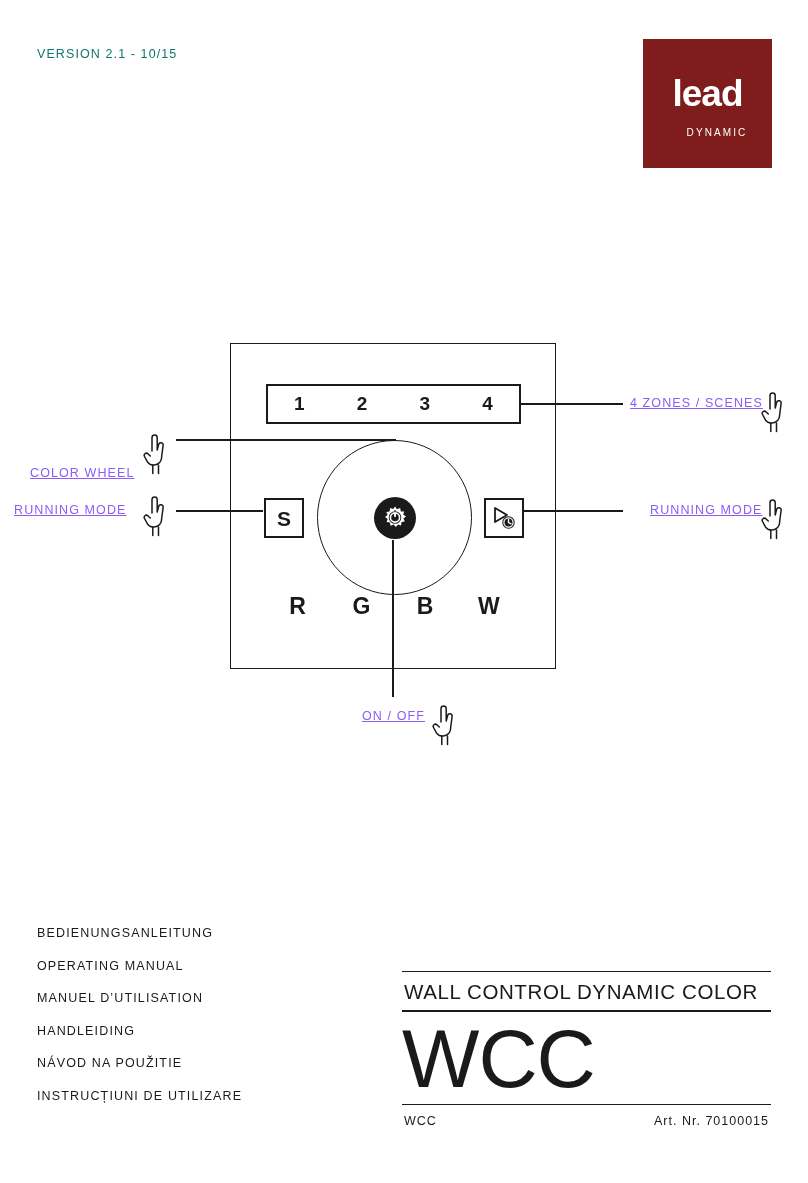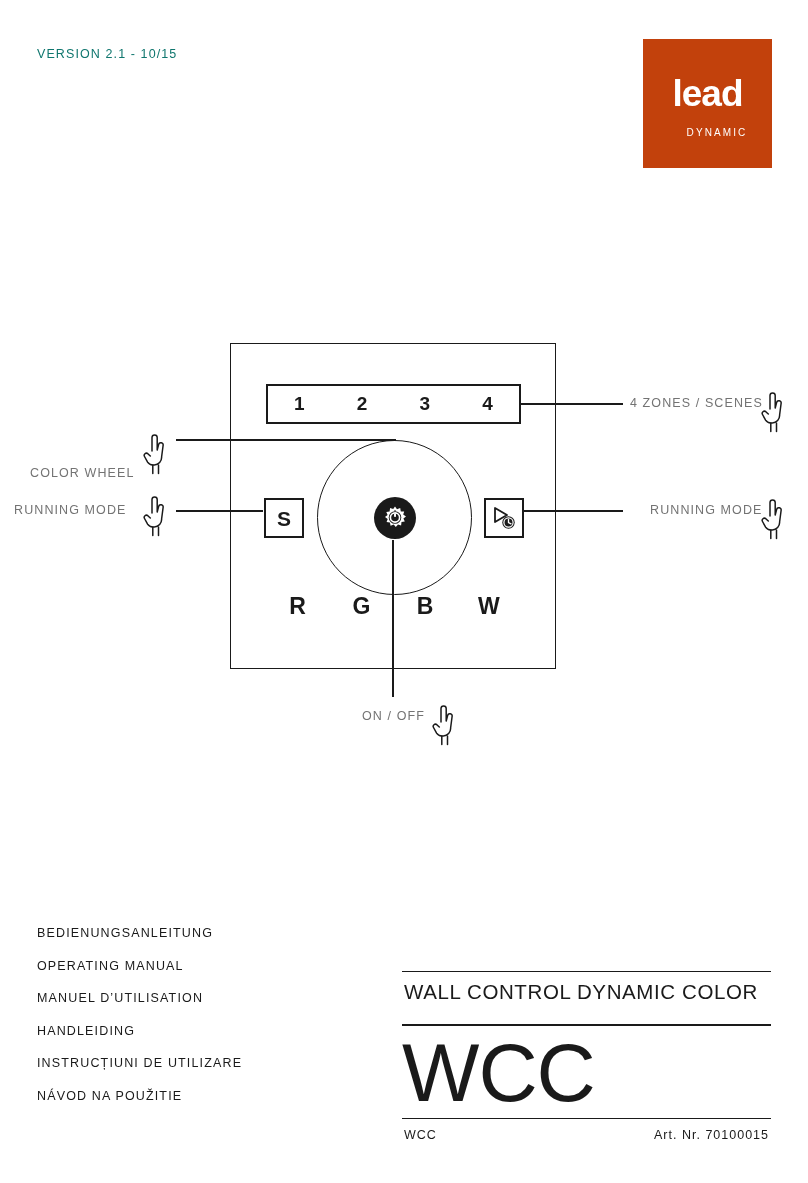--- a/index.html
+++ b/index.html
@@ -28,21 +28,21 @@
     font-size: 12.5px;
     letter-spacing: 1.1px;
     color: #0f766e;
   }
   .logo-box {
     position: absolute;
     left: 643px;
     top: 39px;
     width: 129px;
     height: 129px;
-    background: #c2410c;
+    background: #7f1d1d;
   }
   .logo-word {
     position: absolute;
     left: 0;
     top: 36px;
     width: 129px;
     text-align: center;
     color: #ffffff;
     font-size: 37px;
     font-weight: bold;
@@ -150,22 +150,23 @@
     position: absolute;
     background: #1a1a1a;
   }
   .h-line { height: 1.6px; }
   .v-line { width: 1.6px; }
 
   .callout-label {
     position: absolute;
     font-size: 12.5px;
     letter-spacing: 1.1px;
-    color: #737373;
+    color: #8b5cf6;
     white-space: nowrap;
+    text-decoration: underline;
   }
   .hand {
     position: absolute;
     width: 26px;
     height: 44px;
   }
 
   
   .langs {
     position: absolute;
@@ -189,21 +190,21 @@
     width: 369px;
   }
   .prod-rule {
     height: 1.4px;
     background: #1a1a1a;
     width: 100%;
   }
   .prod-title {
     font-size: 20.5px;
     letter-spacing: 0.6px;
-    padding: 8px 0 20px 2px;
+    padding: 8px 0 6px 2px;
     color: #1a1a1a;
   }
   .prod-code {
     font-size: 82px;
     letter-spacing: -1px;
     line-height: 0.95;
     padding: 8px 0 6px 0;
     color: #1a1a1a;
   }
   .prod-foot {
@@ -305,22 +306,22 @@
   <svg class="hand" style="left:432px; top:703px;" viewBox="0 0 26 44">
     <path d="M9 19 L9 5.5 a2.6 2.6 0 0 1 5.2 0 L14.2 18 L15.6 12.5 a2.3 2.3 0 0 1 4.5 1 L18.6 25 a7.5 7.5 0 0 1 -7.3 8 L9.6 33 a6 6 0 0 1 -5 -2.8 L1.5 24.5 a2.2 2.2 0 0 1 3.3 -2.8 L7.3 24" fill="none" stroke="#1a1a1a" stroke-width="1.5" stroke-linejoin="round" stroke-linecap="round"></path>
     <path d="M9.8 33 L9.8 41.5 M15.5 33 L15.5 41.5" stroke="#1a1a1a" stroke-width="1.5" stroke-linecap="round" fill="none"></path>
   </svg>
 
   <div class="langs">
     <div>BEDIENUNGSANLEITUNG</div>
     <div>OPERATING MANUAL</div>
     <div>MANUEL D’UTILISATION</div>
     <div>HANDLEIDING</div>
+    <div>NÁVOD NA POUŽITIE</div>
     <div>INSTRUCȚIUNI DE UTILIZARE</div>
-    <div>NÁVOD NA POUŽITIE</div>
   </div>
 
   <div class="product">
     <div class="prod-rule"></div>
     <div class="prod-title">WALL CONTROL DYNAMIC COLOR</div>
     <div class="prod-rule"></div>
     <div class="prod-code">WCC</div>
     <div class="prod-rule"></div>
     <div class="prod-foot">
       <span>WCC</span>

